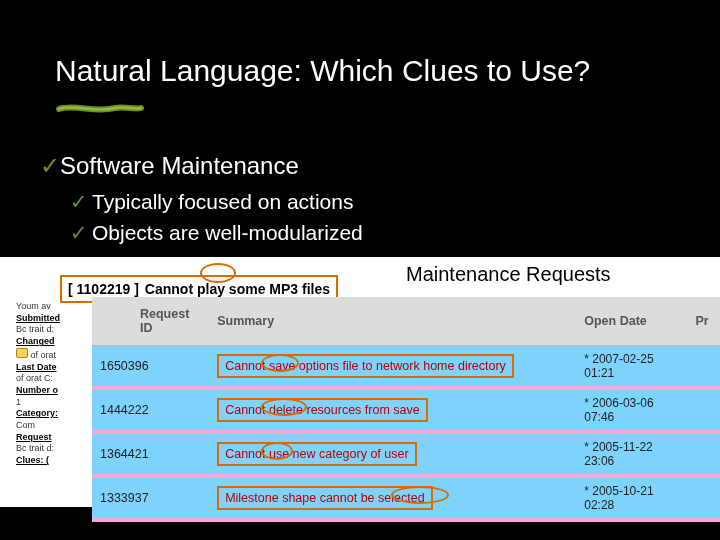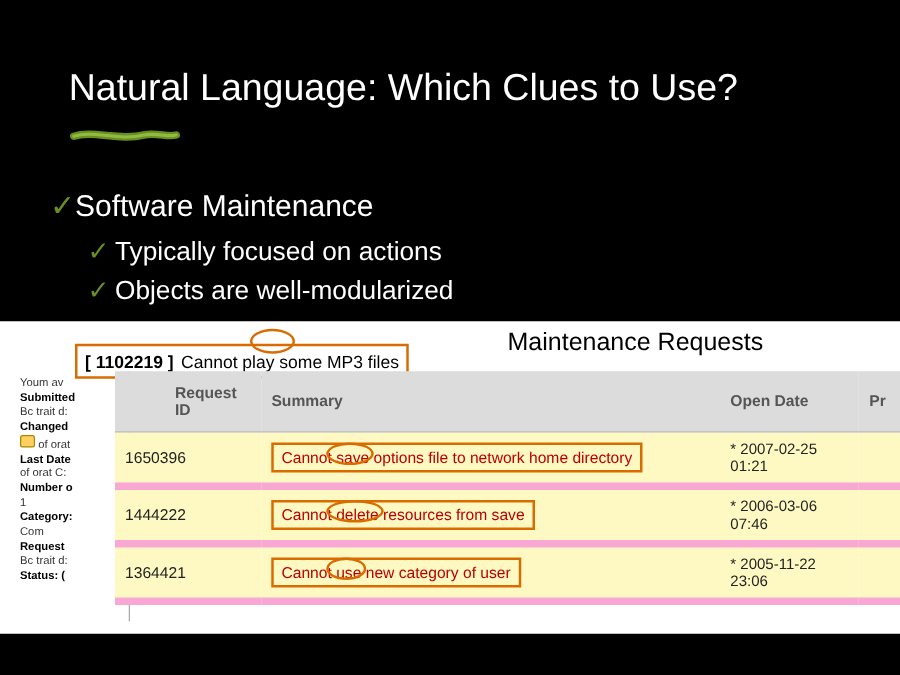--- a/index.html
+++ b/index.html
@@ -70,21 +70,21 @@
     font-weight: bold;
     border: 2px solid #d96c00;
     padding: 4px 6px;
     background: #fff;
     display: flex;
     gap: 6px;
     align-items: center;
     margin-top: 12px;
   }
   .bug-id-bracket { color: #000; font-weight: bold; }
-  .bug-title { color: #000; font-weight: normal; text-align: right; }
+  .bug-title { color: #000; font-weight: bold; text-align: right; }
   .oval-sm {
     position: absolute;
     border: 2px solid #d96c00;
     border-radius: 50%;
     pointer-events: none;
   }
   #ov-play { left: 200px; top: 6px; width: 36px; height: 20px; }
   
   .mr-label {
     position: absolute;
@@ -100,21 +100,21 @@
     top: 40px;
     width: 92px;
     height: 200px;
     overflow: hidden;
     border-right: 1px solid #aaa;
     font-size: 9px;
     color: #333;
     padding: 4px 2px 0 4px;
     line-height: 1.3;
   }
-  .detail-frag b { color: #000; }
+  .detail-frag b { color: #000; text-decoration: underline; }
   .frag-line { white-space: nowrap; overflow: hidden; }
   .frag-icon {
     display: inline-block; width: 12px; height: 10px; background: #ffd060; border: 1px solid #a80; border-radius: 2px;
   }
   
   .tbl {
     position: absolute;
     left: 92px;
     top: 40px;
     width: 628px;
@@ -131,23 +131,23 @@
     border-bottom: 1px solid #bbb;
     font-size: 12.5px;
   }
   .tbl th.reqid { width: 80px; padding-left: 48px; }
   .tbl th.summary { width: 330px; }
   .tbl th.opendate { width: 100px; }
   .tbl th.pr { width: 25px; }
   .tbl tr { height: 38px; }
   .tbl td {
     padding: 6px 8px;
-    border-bottom: 6px solid #f9a8d4;
+    border-bottom: 4px solid #f9a8d4;
     vertical-align: middle;
-    background: #fef9c3;
+    background: #7dd3fc;
   }
   .tbl td.rid { color: #222; }
   .tbl td.sum { color: #b00; }
   .tbl td.od  { color: #222; font-size: 12px; white-space: pre-line; }
   .sum-box {
     display: inline-block;
     border: 2px solid #d96c00;
     padding: 3px 6px;
     position: relative;
   }
@@ -202,21 +202,21 @@
       <div class="frag-line"><b>Changed</b></div>
       <div class="frag-line"><span class="frag-icon"></span> <span>of orat</span></div>
       <div class="frag-line"><b>Last Date</b></div>
       <div class="frag-line">of orat C:</div>
       <div class="frag-line"><b>Number o</b></div>
       <div class="frag-line">1</div>
       <div class="frag-line"><b>Category:</b></div>
       <div class="frag-line">Com</div>
       <div class="frag-line"><b>Request</b></div>
       <div class="frag-line">Bc trait d:</div>
-      <div class="frag-line"><b>Status: (</b></div>
+      <div class="frag-line"><b>Clues: (</b></div>
     </div>
 
     <table class="tbl">
       <thead>
         <tr>
           <th class="reqid">Request ID</th>
           <th class="summary">Summary</th>
           <th class="opendate">Open Date</th>
           <th class="pr">Pr</th>
         </tr>
@@ -251,17 +251,29 @@
           <td class="sum">
             <span class="sum-box">
               <span>Cannot use new category of user</span>
               <span class="oval-row" style="left:42px;top:-2px;width:32px;height:18px"></span>
             </span>
           </td>
           <td class="od">* 2005-11-22
 23:06</td>
           <td></td>
         </tr>
+        <tr>
+          <td class="rid">1333937</td>
+          <td class="sum">
+            <span class="sum-box">
+              <span>Milestone shape cannot be selected</span>
+              <span class="oval-row" style="left:172px;top:-2px;width:58px;height:18px"></span>
+            </span>
+          </td>
+          <td class="od">* 2005-10-21
+02:28</td>
+          <td></td>
+        </tr>
       </tbody>
     </table>
 
   </div>
 </div>
 
 </body></html>

